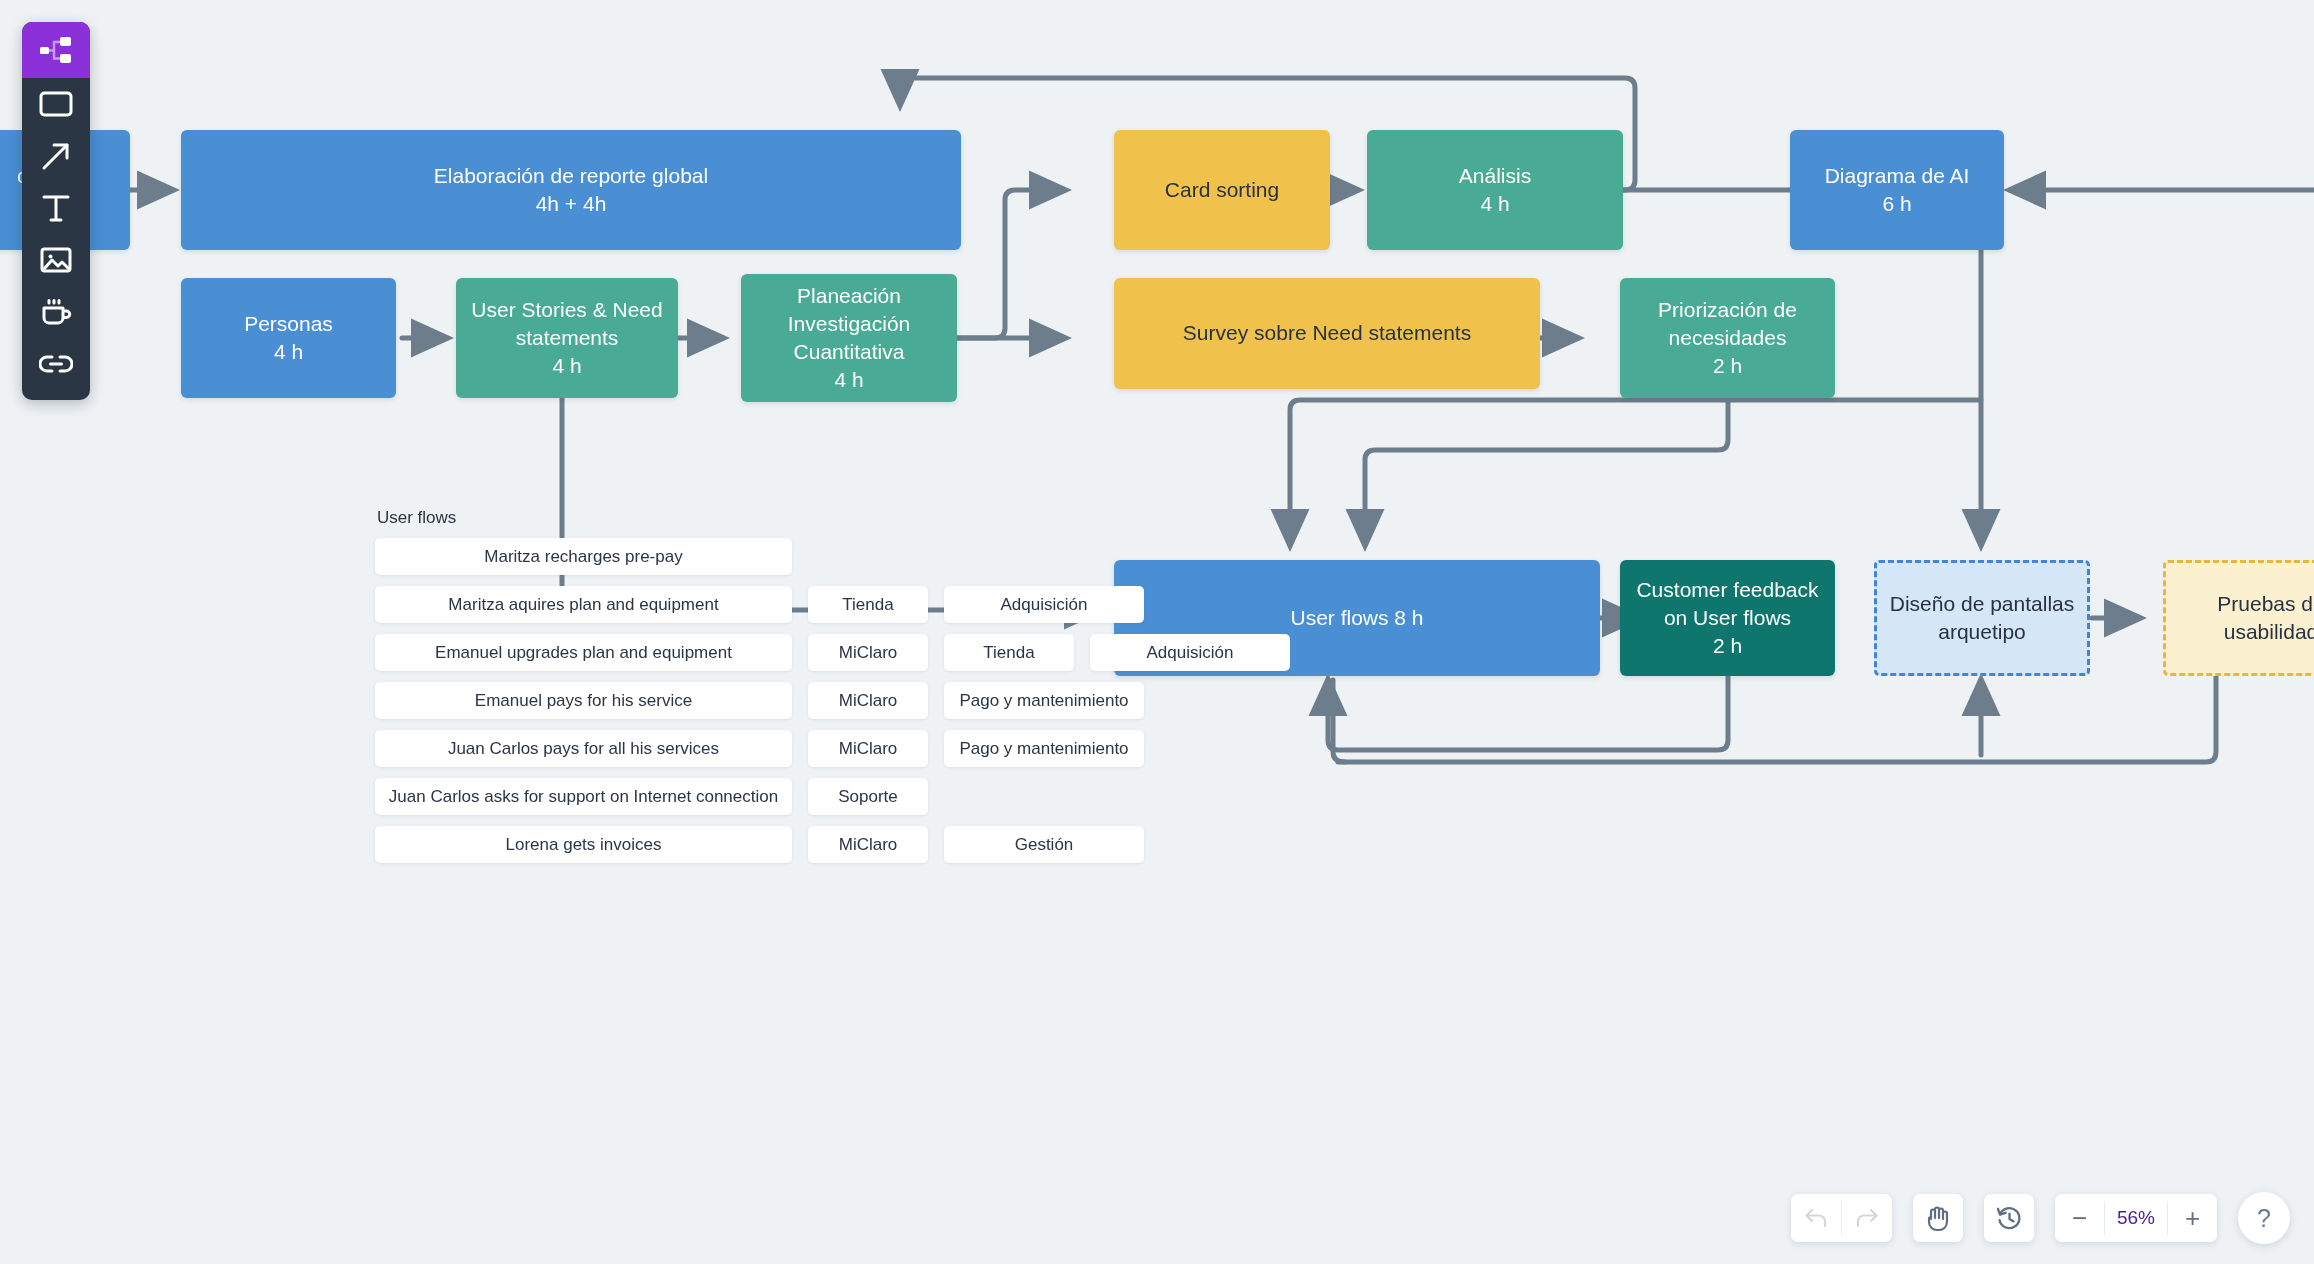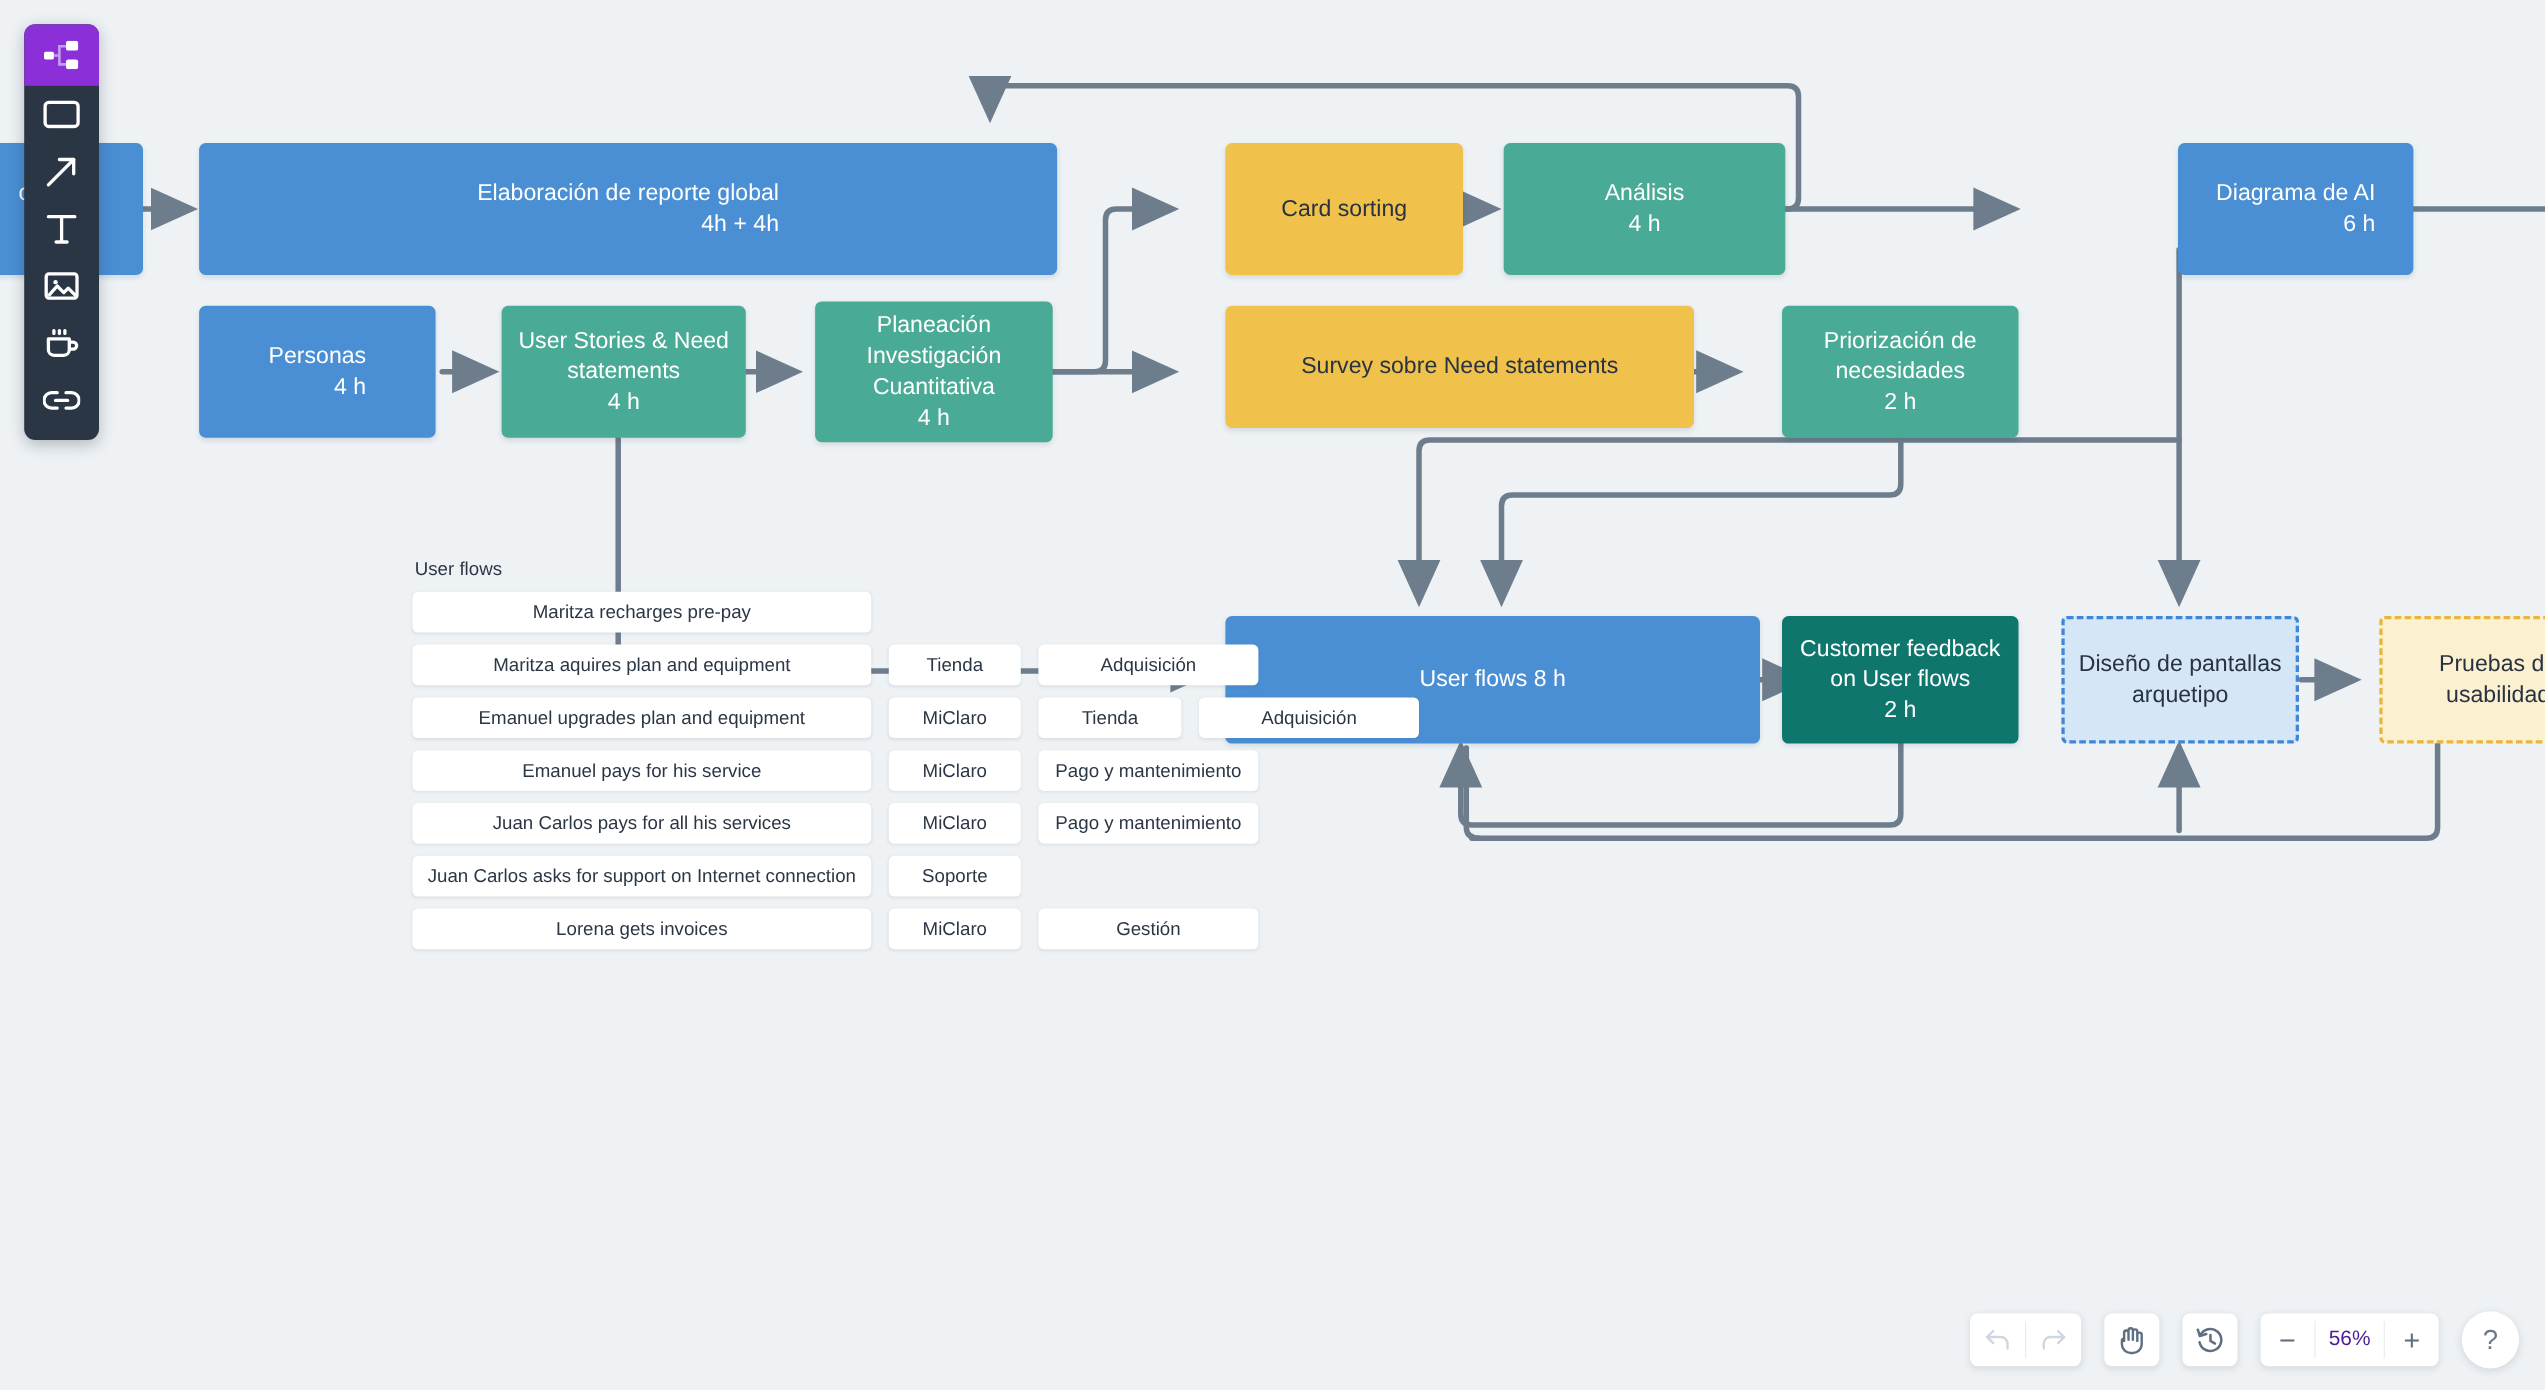--- a/index.html
+++ b/index.html
@@ -16,21 +16,21 @@
   .node{
     position:absolute;box-sizing:border-box;
     border-radius:6px;
     display:flex;align-items:center;justify-content:center;
     text-align:center;line-height:1.34;
     font-size:21px;color:#fff;
     padding:6px 10px;
     box-shadow:0 2px 5px rgba(40,60,80,.13);
   }
   .node .ln{display:block;}
-  .node.blue{background:#4a8fd4;text-align:right;}
+  .node.blue{background:#4a8fd4;}
   .node.green{background:#49ab95;}
   .node.yellow{background:#f0c14b;color:#283241;}
   .node.orange{background:#0f766e;}
   .node.dash-blue{
     background:#d5e6f7;color:#283241;
     border:3px dashed #3f86d8;box-shadow:none;border-radius:5px;
   }
   .node.dash-yellow{
     background:#fbf0cf;color:#283241;
     border:3px dashed #e8b63c;box-shadow:none;border-radius:5px;
@@ -207,21 +207,21 @@
   </div>
 
   <div class="node green" style="left:1620px;top:278px;width:215px;height:120px;">
     <div>
       <span class="ln">Priorización de</span>
       <span class="ln">necesidades</span>
       <span class="ln">2 h</span>
     </div>
   </div>
 
-  <div class="node blue" style="left:1980px;top:130px;width:214px;height:120px;">
+  <div class="node blue" style="left:1790px;top:130px;width:214px;height:120px;">
     <div>
       <span class="ln">Diagrama de AI</span>
       <span class="ln">6 h</span>
     </div>
   </div>
 
   <div class="node blue" style="left:1114px;top:560px;width:486px;height:116px;">
     <div>
       <span class="ln">User flows 8 h</span>
     </div>

